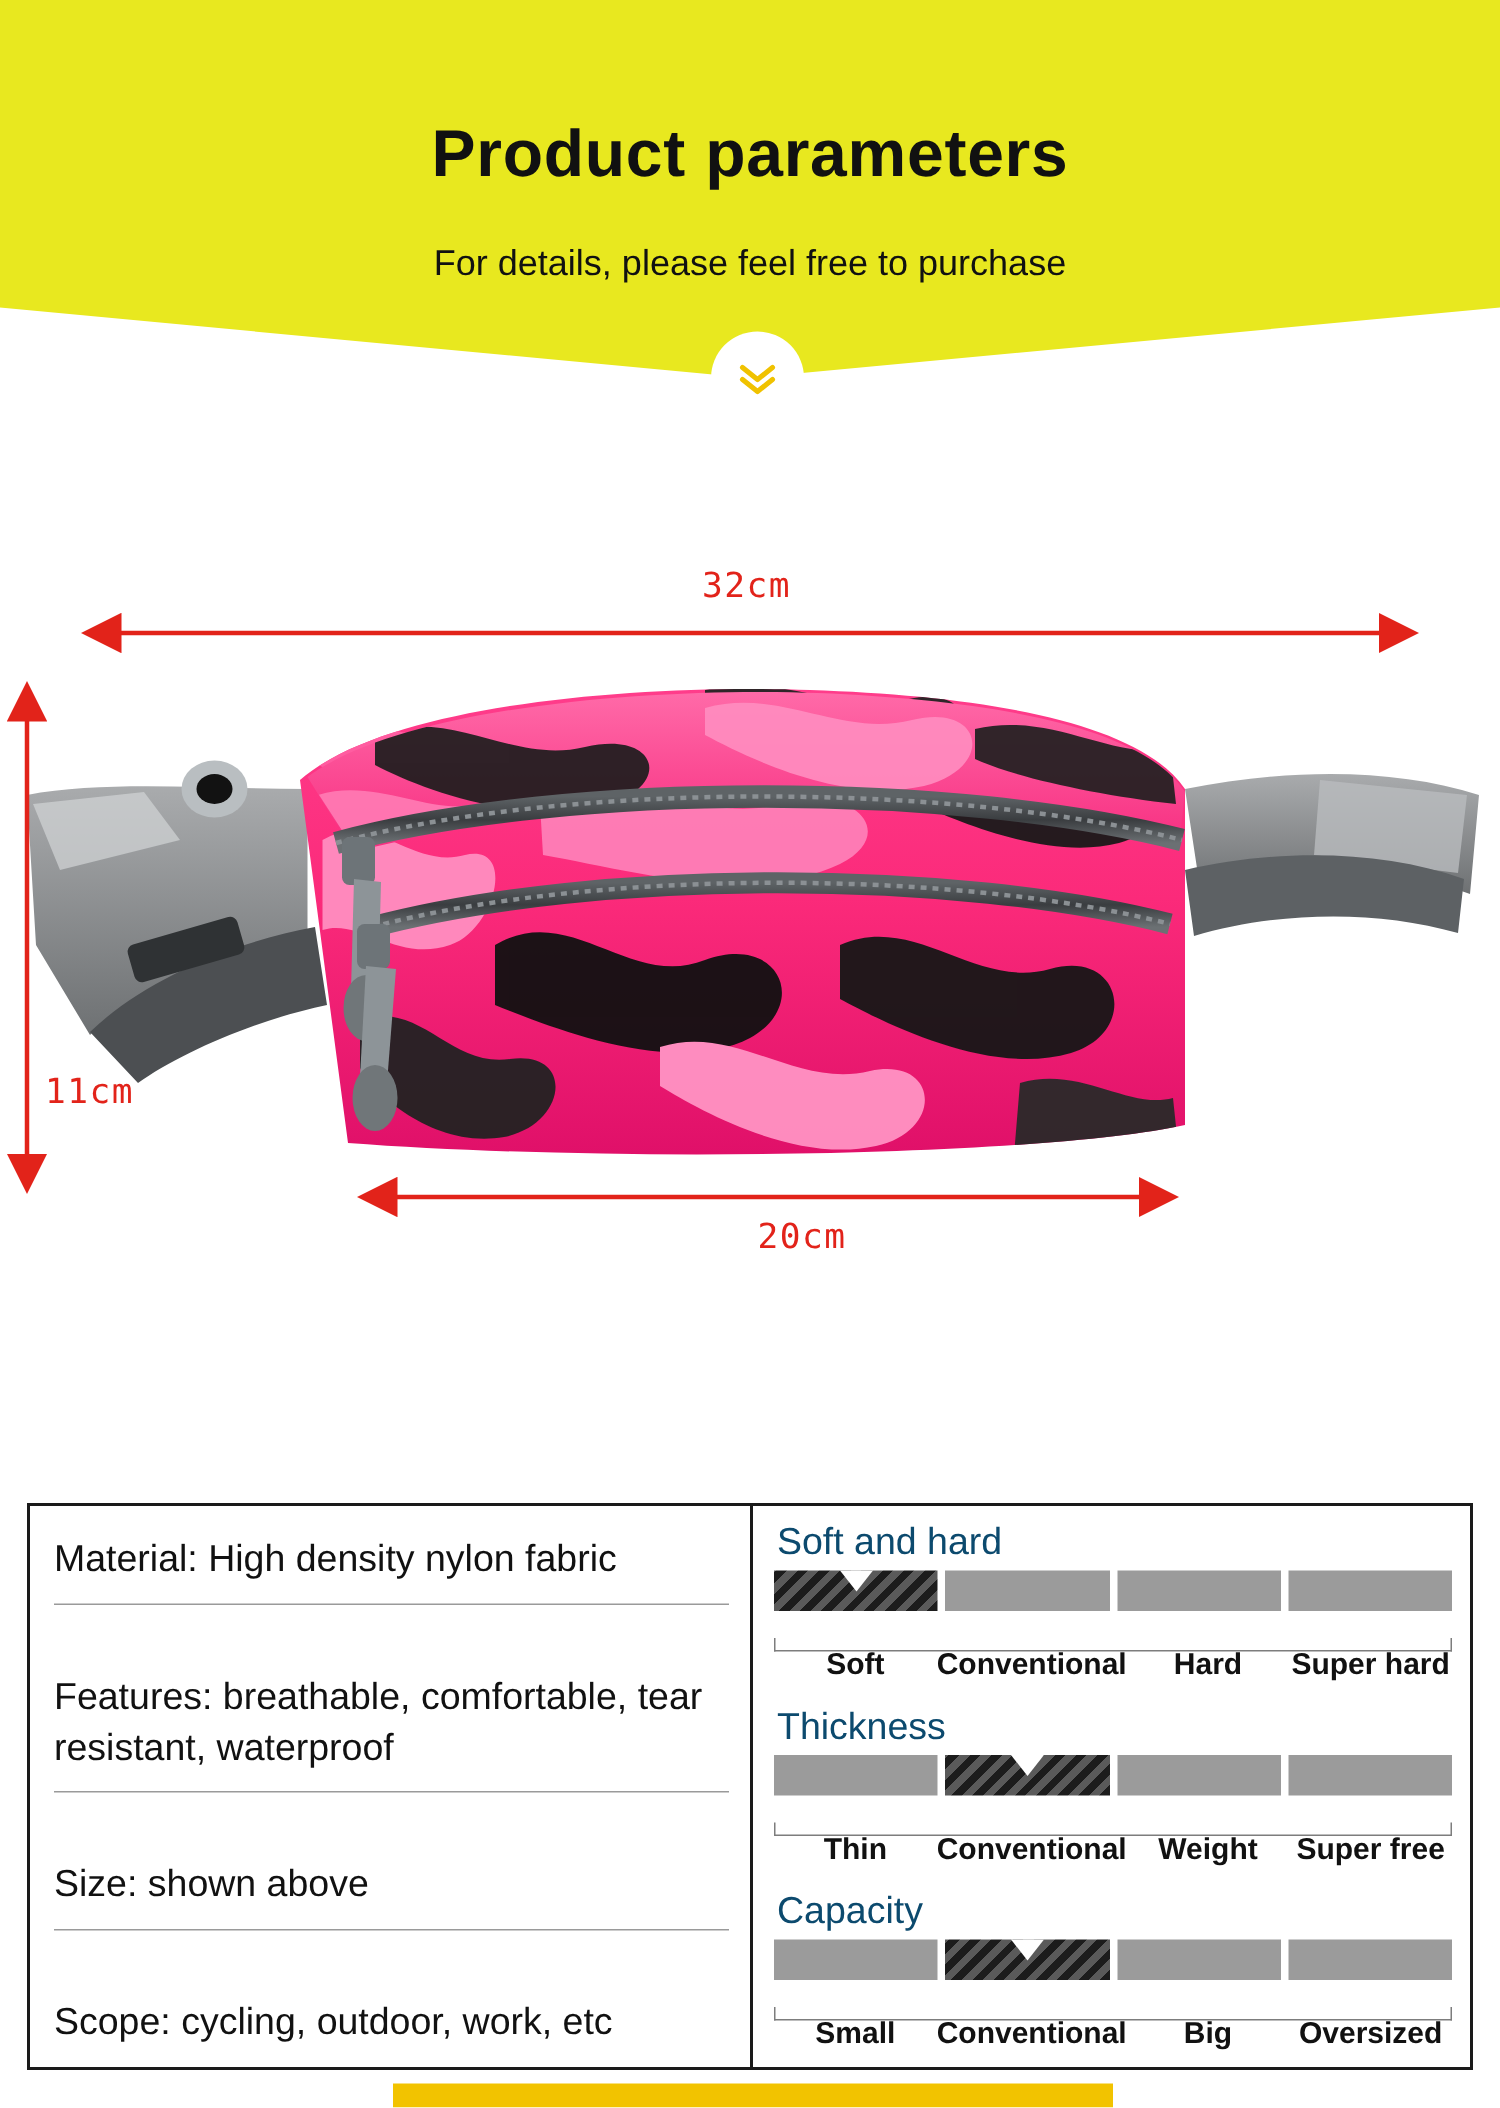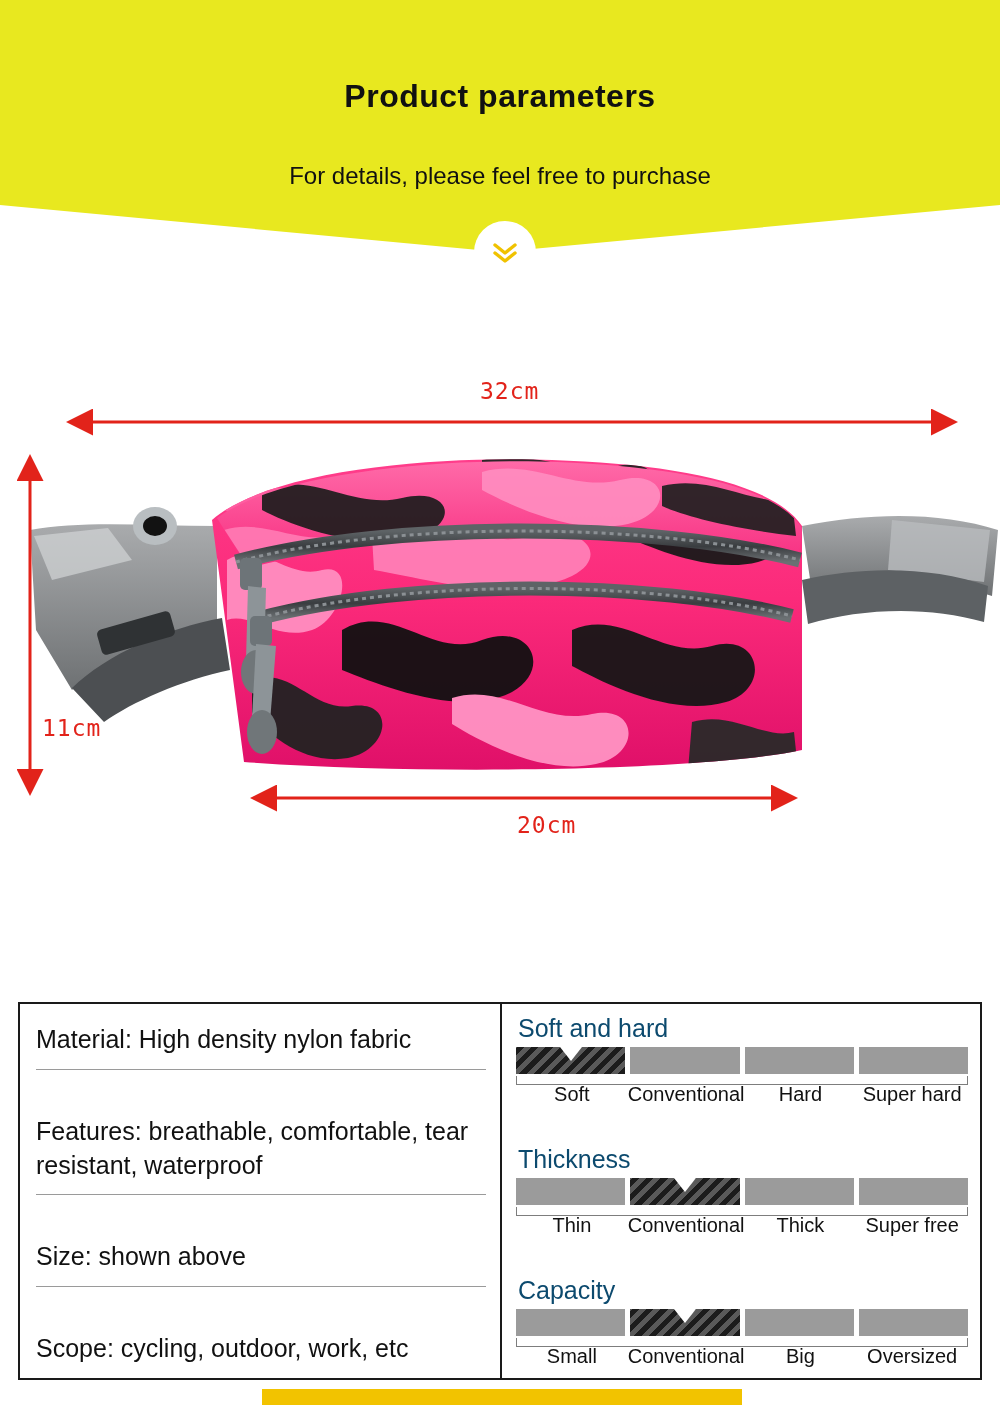--- a/index.html
+++ b/index.html
@@ -24,21 +24,21 @@
   .banner-bg {
     position: absolute;
     left: 0; top: 0;
     width: 1000px; height: 252px;
   }
   .banner-title {
     position: absolute;
     left: 0; top: 78px;
     width: 1000px;
     text-align: center;
-    font-size: 32px;
+    font-size: 44px;
     font-weight: bold;
     color: #111111;
     letter-spacing: 0.5px;
   }
   .banner-sub {
     position: absolute;
     left: 0; top: 162px;
     width: 1000px;
     text-align: center;
     font-size: 24px;
@@ -53,21 +53,21 @@
     background: #ffffff;
     display: flex;
     align-items: center;
     justify-content: center;
     z-index: 6;
   }
 
   
   .product-area {
     position: absolute;
-    left: 12px; top: 330px;
+    left: 0; top: 330px;
     width: 820px;
     height: 600px;
   }
 
   .dim-label {
     position: absolute;
     color: #e2231a;
     font-family: "DejaVu Sans Mono", monospace;
     font-size: 23px;
     letter-spacing: 1px;
@@ -140,21 +140,22 @@
     top: 0px;
     transform: translateX(-50%);
     width: 0; height: 0;
     border-left: 11px solid transparent;
     border-right: 11px solid transparent;
     border-top: 14px solid #ffffff;
   }
   .meter-ticks {
     position: relative;
     height: 32px;
-    margin-top: 2px;
+    margin-top: 18px;
+    font-weight: bold;
   }
   .tickline {
     position: absolute;
     left: 0; top: 0;
     width: 100%;
     height: 9px;
     border-left: 1px solid #7d7d7d;
     border-right: 1px solid #7d7d7d;
     border-bottom: 1px solid #7d7d7d;
   }
@@ -353,21 +354,21 @@
           <div class="meter-marker"></div>
         </div>
         <div class="meter-seg"></div>
         <div class="meter-seg"></div>
       </div>
       <div class="meter-ticks">
         <div class="tickline"></div>
         <div class="tick-labels">
           <span>Thin</span>
           <span>Conventional</span>
-          <span>Thick</span>
+          <span>Weight</span>
           <span>Super free</span>
         </div>
       </div>
     </div>
 
     <div class="meter-block">
       <div class="meter-title">Capacity</div>
       <div class="meter-bars">
         <div class="meter-seg"></div>
         <div class="meter-seg active">

